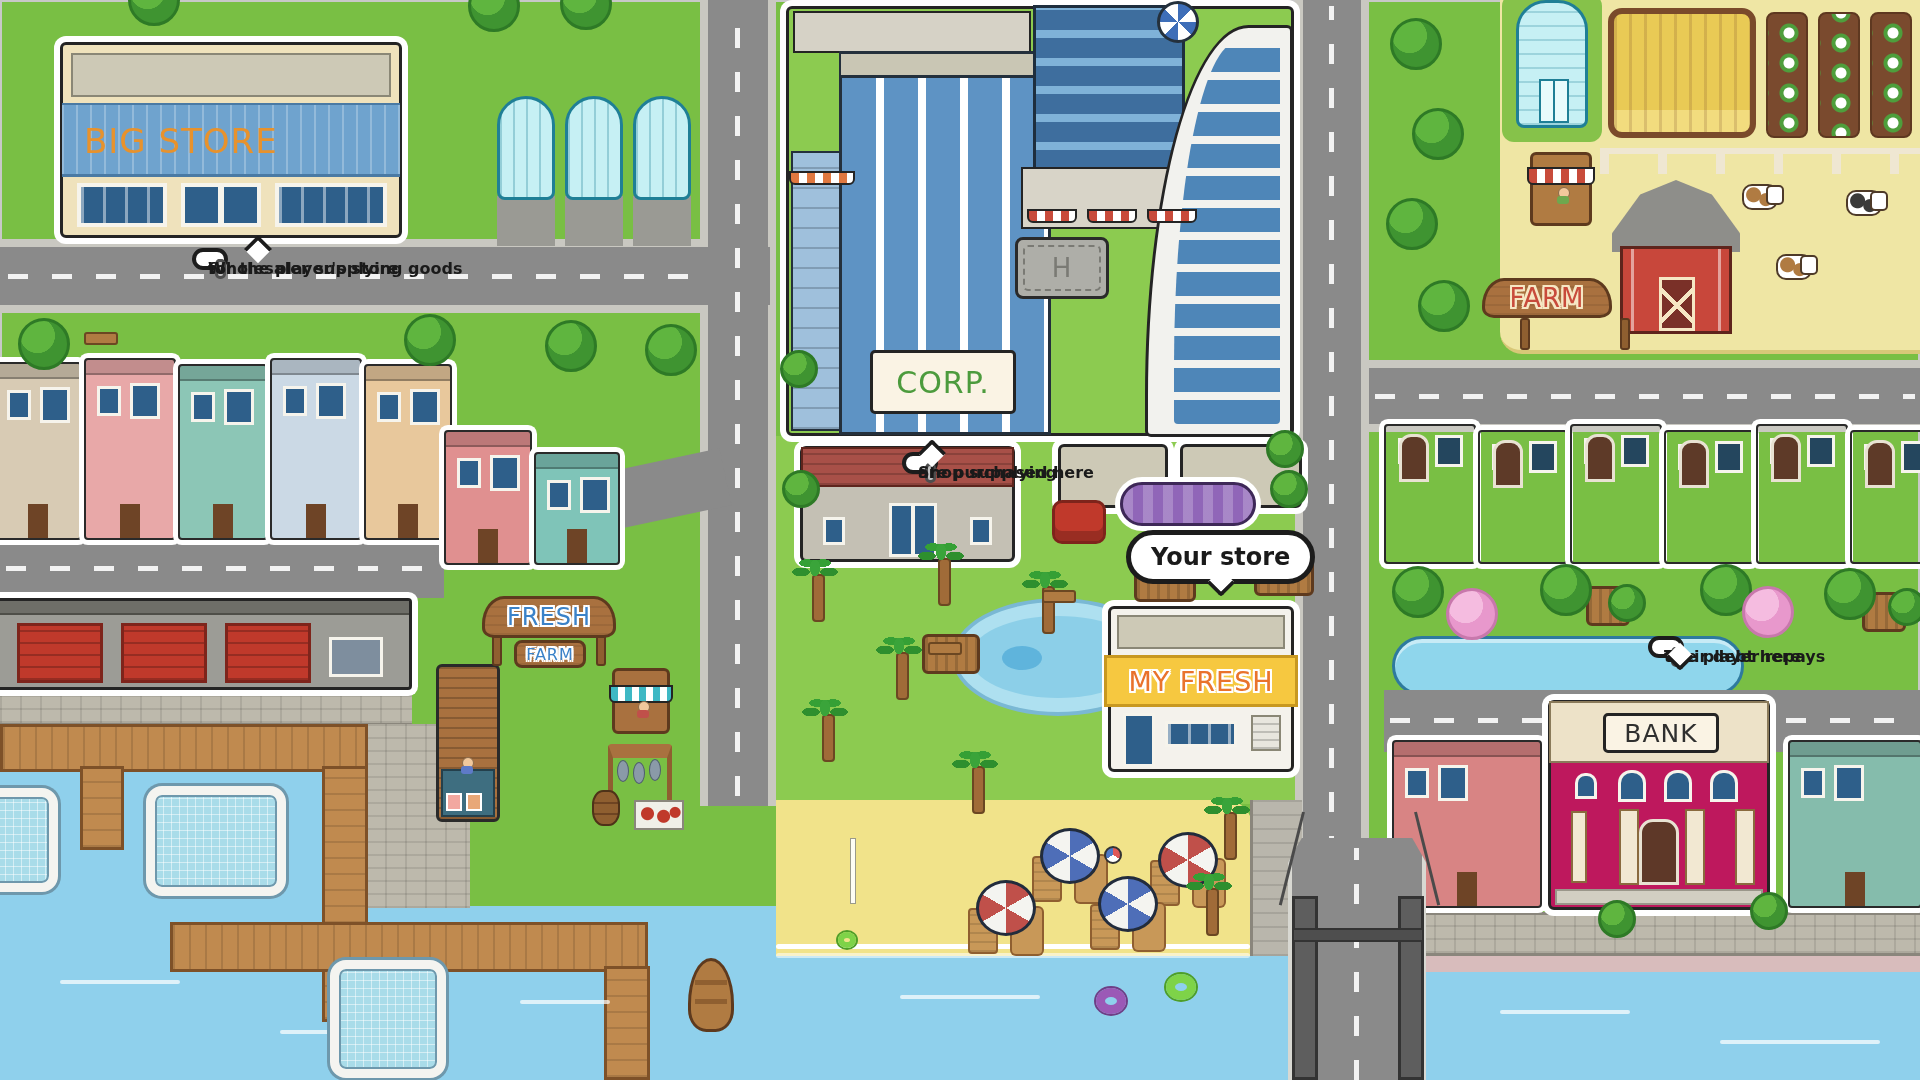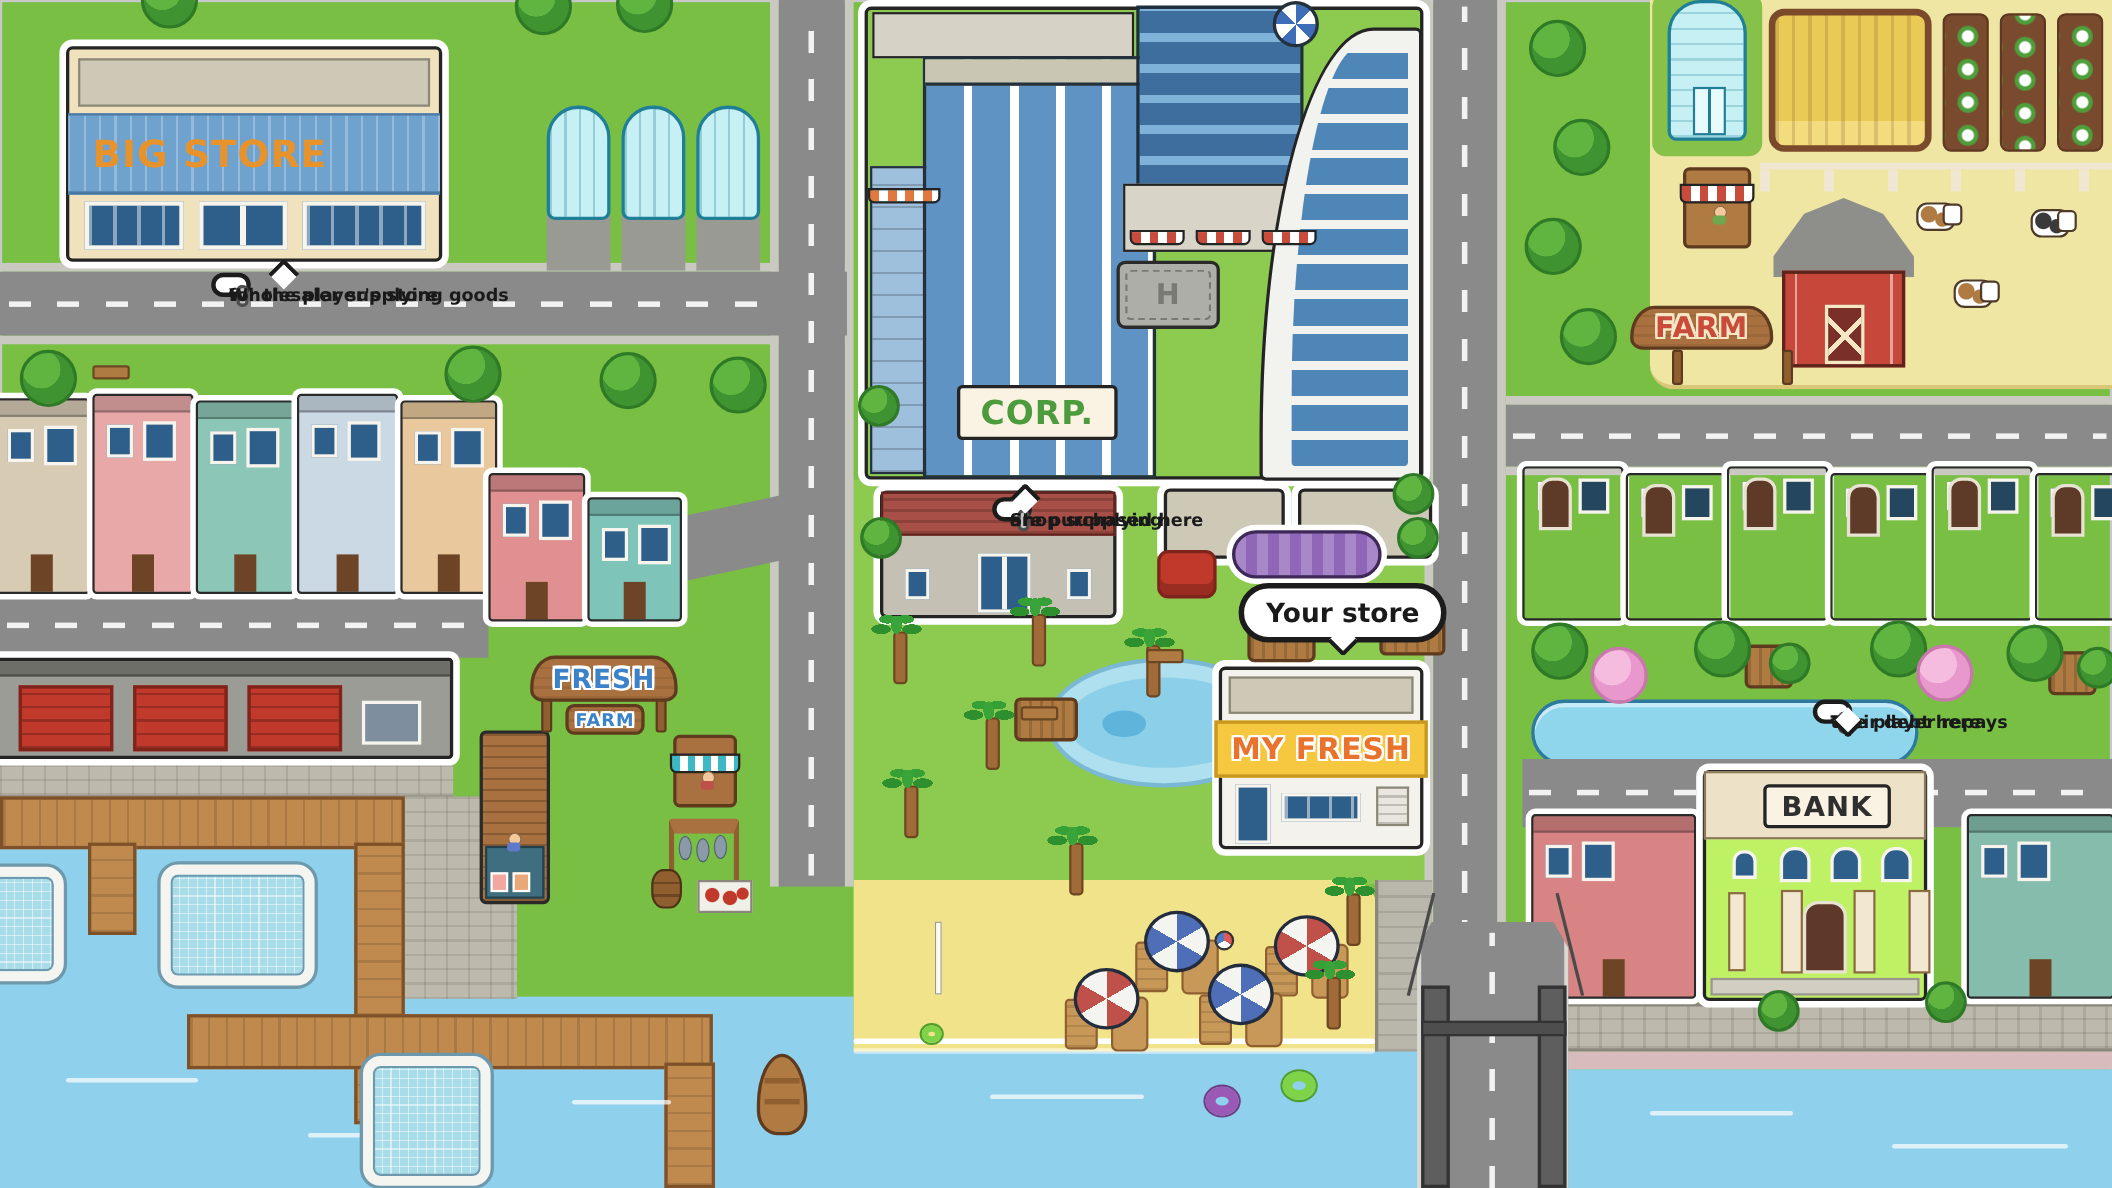--- a/index.html
+++ b/index.html
@@ -100,21 +100,21 @@
   .rh .up{position:relative;height:46%;background:var(--up)}
   .rh .lo{position:relative;flex:1;background:var(--lo)}
   .rh .up::before{content:"";position:absolute;left:12px;top:12px;width:16px;height:20px;background:#24465E;
     border:3px solid #F6F4EC;box-shadow:40px 0 0 0 #24465E,40px 0 0 3px #F6F4EC}
   .rh .lo::before{content:"";position:absolute;right:11px;top:10px;width:16px;height:20px;background:#24465E;
     border:3px solid #F6F4EC}
   .rh .lo::after{content:"";position:absolute;left:13px;top:8px;width:24px;height:42px;background:#5E3A28;
     border:3px solid #E8E2D2;border-radius:12px 12px 0 0}
 
   
-  .signtext{font-weight:bold;letter-spacing:1px;white-space:nowrap}
+  .signtext{font-weight:normal;letter-spacing:1px;white-space:nowrap}
   .outline-w{text-shadow:-2px 0 0 #fff,2px 0 0 #fff,0 -2px 0 #fff,0 2px 0 #fff,
     -2px -2px 0 #fff,2px 2px 0 #fff,-2px 2px 0 #fff,2px -2px 0 #fff}
   .outline-c{text-shadow:-2px 0 0 #F6E7C4,2px 0 0 #F6E7C4,0 -2px 0 #F6E7C4,0 2px 0 #F6E7C4,
     -2px -2px 0 #F6E7C4,2px 2px 0 #F6E7C4,-2px 2px 0 #F6E7C4,2px -2px 0 #F6E7C4}
   .plaque{background:#FAF3E4;border:3px solid #242424;border-radius:5px;display:flex;
     align-items:center;justify-content:center;z-index:17}
   .wood-sign{background:#A9713F;border:3px solid #5E3A1E;display:flex;align-items:center;
     justify-content:center;z-index:30;border-radius:22px 22px 12px 12px/28px 28px 10px 10px;
     background-image:repeating-linear-gradient(0deg,rgba(0,0,0,.08) 0 2px,transparent 2px 9px)}
   .post{width:10px;height:32px;background:#8F5F30;border:2px solid #5E3A1E;border-radius:3px;z-index:29}
@@ -318,21 +318,21 @@
 
   <div class="bld" style="left:786px;top:6px;width:508px;height:430px;background:var(--park_grass,#8CCB50)">
     <div style="position:absolute;left:4px;top:2px;width:238px;height:42px;background:#D6D2C6;border:2px solid #242424"></div>
     <div style="position:absolute;left:2px;top:142px;width:62px;height:280px;background:#9FC0DC;border:2px solid #24303C;
                 background-image:repeating-linear-gradient(0deg,rgba(36,48,60,.25) 0 2px,transparent 2px 20px)">
       <div class="awn-orange" style="left:-4px;right:-4px;top:18px;height:14px"></div>
     </div>
     <div style="position:absolute;left:50px;top:42px;width:212px;height:384px;border:3px solid #24303C;
                 background:repeating-linear-gradient(90deg,#5E93C4 0 34px,#FFFFFF 34px 42px)">
       <div style="position:absolute;left:-1px;right:-1px;top:0;height:24px;background:#C9C6B4;border-bottom:3px solid #24303C"></div>
-      <div class="plaque" style="position:absolute;left:28px;top:296px;width:146px;height:50px">
+      <div class="plaque" style="position:absolute;left:28px;top:296px;width:146px;height:64px">
         <span class="signtext" style="position:relative;font-size:30px;color:var(--corp_text,#4C9B3D)">CORP.</span>
       </div>
     </div>
     <div style="position:absolute;left:244px;top:-4px;width:152px;height:168px;border:3px solid #1E2E3E;
                 background:repeating-linear-gradient(0deg,#3E6E9E 0 20px,#7FB2D8 20px 28px)"></div>
     <div style="position:absolute;left:232px;top:158px;width:180px;height:62px;background:#D8D4C8;border:2px solid #242424">
       <div class="awn-red" style="left:4px;bottom:4px;width:50px;height:14px"></div>
       <div class="awn-red" style="left:64px;bottom:4px;width:50px;height:14px"></div>
       <div class="awn-red" style="left:124px;bottom:4px;width:50px;height:14px"></div>
     </div>
@@ -489,21 +489,21 @@
     <div class="info">
         <div class="d"></div>
         <div class="b"></div>
       </div>
     <div class="txt">
       <span>The player repays</span>
       <span>their debt here</span>
     </div>
   </div>
 
-  <div class="bld" style="left:1548px;top:700px;width:204px;height:210px;background:#bef264">
+  <div class="bld" style="left:1548px;top:700px;width:222px;height:210px;background:#be185d">
     <div style="position:absolute;left:-2px;right:-2px;top:-2px;height:62px;background:#EDE2C8;border:2px solid #8A7A5A"></div>
     <div class="plaque" style="left:52px;top:10px;width:116px;height:40px">
       <span class="signtext" style="position:relative;font-size:25px;color:var(--bank_sign_text,#2F2F2F)">BANK</span>
     </div>
     <div style="position:absolute;left:24px;top:70px;width:22px;height:26px;background:#2E5F8A;border:3px solid #F6F4EC;border-radius:10px 10px 0 0;
                 box-shadow:46px 0 0 0 #2E5F8A,46px 0 0 3px #F6F4EC,92px 0 0 0 #2E5F8A,92px 0 0 3px #F6F4EC,138px 0 0 0 #2E5F8A,138px 0 0 3px #F6F4EC"></div>
     <div style="position:absolute;left:20px;top:108px;width:16px;height:72px;background:#F2E8D2;border:2px solid #8A6A3E;
                 box-shadow:50px 0 0 0 #F2E8D2,50px 0 0 2px #8A6A3E,116px 0 0 0 #F2E8D2,116px 0 0 2px #8A6A3E,166px 0 0 0 #F2E8D2,166px 0 0 2px #8A6A3E"></div>
     <div style="position:absolute;left:88px;top:116px;width:40px;height:66px;background:#5E3828;border:3px solid #E8E2D2;border-radius:14px 14px 0 0"></div>
     <div style="position:absolute;left:4px;right:4px;bottom:2px;height:16px;background:#D2CEC2;border:2px solid #9A968A"></div>

